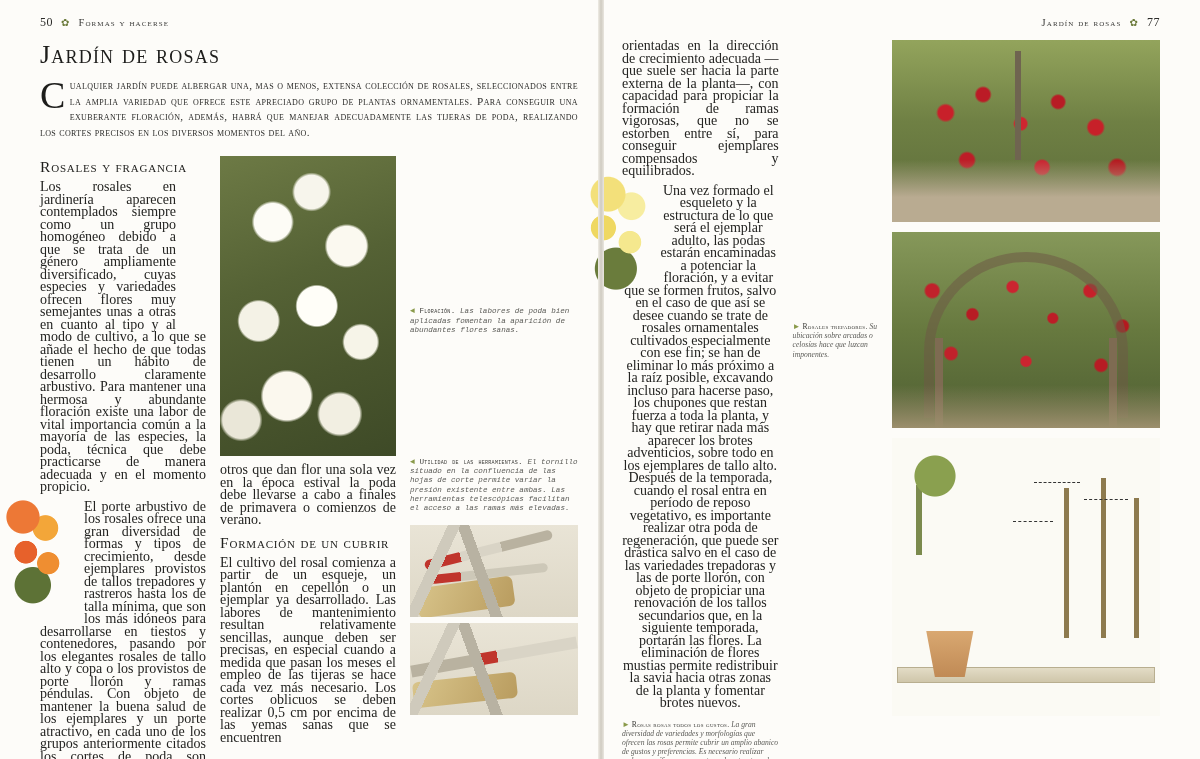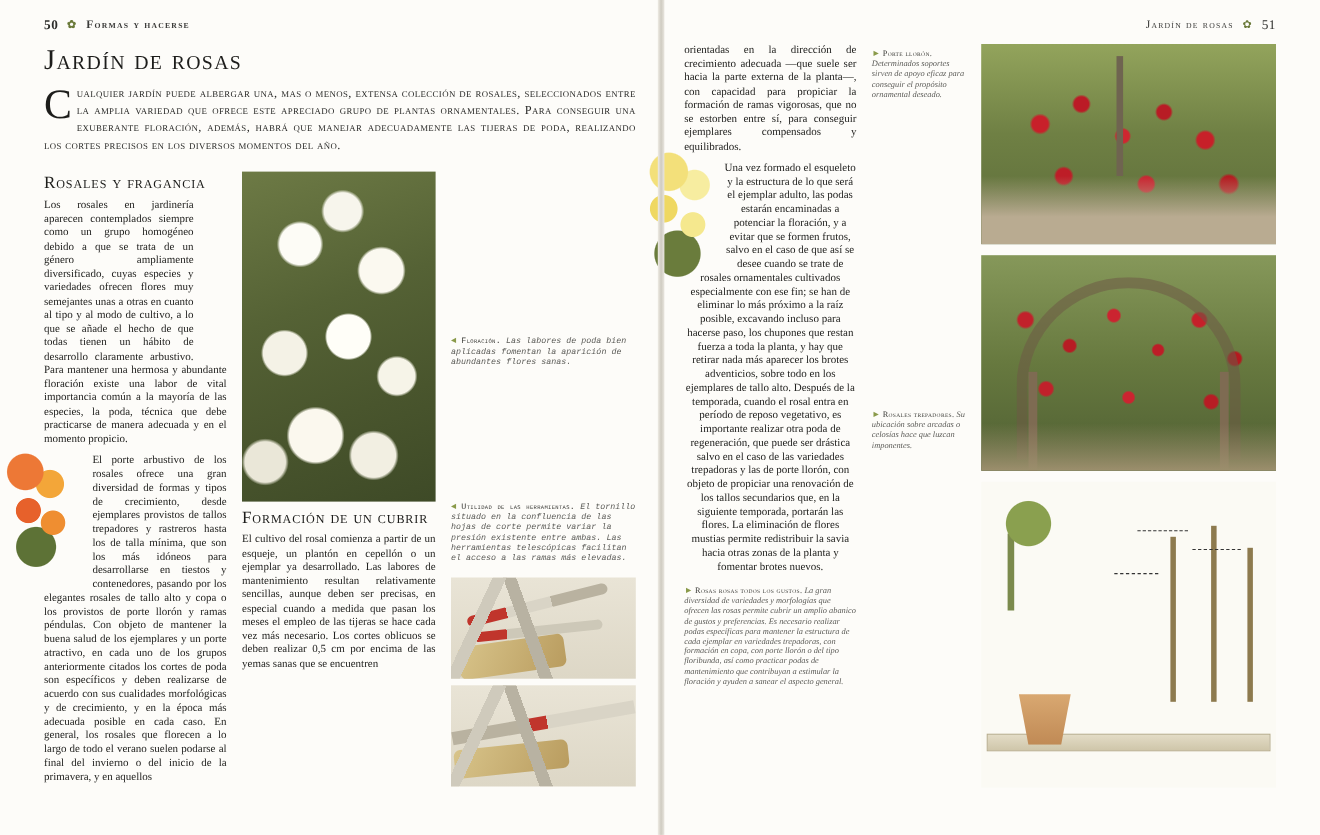--- a/index.html
+++ b/index.html
@@ -15,21 +15,21 @@
   .page-left { width:600px; padding:14px 22px 10px 40px; }
   .page-right { width:600px; padding:14px 40px 10px 22px; }
   .gutter {
     position:absolute; left:598px; top:0; width:6px; height:759px;
     background:linear-gradient(to right,#efece5,#cfcbc1,#e9e6df);
     z-index:5;
   }
   
   .runhead { display:flex; align-items:center; font-variant:small-caps;
              font-size:10.5px; letter-spacing:1.1px; color:#3a3a38; height:16px; }
-  .runhead.left { justify-content:flex-start; gap:8px;font-weight:bold; }
+  .runhead.left { justify-content:flex-start; gap:8px; }
   .runhead.right { justify-content:flex-end; gap:8px; }
   .folio { font-size:12px; letter-spacing:0.5px; color:#2c2c2a; font-family:"Liberation Serif", serif; }
   .leafmark { color:#6b7a3a; font-size:10px; }
 
   h1.title {
     font-size:26px; font-weight:normal; font-variant:small-caps;
     letter-spacing:1.2px; color:#1d1d1b; margin:10px 0 8px 0;
   }
   .standfirst {
     font-variant:small-caps; font-size:11.2px; line-height:15.6px;
@@ -38,21 +38,21 @@
   }
   .standfirst .dropcap {
     float:left; font-size:38px; line-height:30px; padding:2px 4px 0 0;
     font-variant:normal; color:#1d1d1b;
   }
   h2.section {
     font-size:15.5px; font-weight:normal; font-variant:small-caps;
     letter-spacing:0.8px; color:#1d1d1b; margin:6px 0 5px 0;
   }
   p.body {
-    font-size:10px; line-height:12.5px; text-align:justify;
+    font-size:14px; line-height:12.5px; text-align:justify;
     color:#232321; margin:0 0 7px 0; hyphens:auto;
   }
   .cols { display:flex; gap:14px; }
   .col { }
 
   
   .left-col-1 { width:176px; position:relative; }
   .left-col-2 { width:176px; position:relative; }
   .left-col-3 { width:168px; position:relative;font-family:Liberation Mono, monospace; }
 
@@ -187,20 +187,21 @@
       </div>
 
       <div class="col left-col-2">
         <div class="photo ph-whiterose" style="width:176px; height:300px; margin-top:4px;">
           <div style="position:absolute; left:0; top:0; width:56px; height:300px;
                       background:repeating-linear-gradient(0deg, rgba(0,0,0,.10) 0 1px, transparent 1px 10px),
                                  repeating-linear-gradient(90deg, rgba(0,0,0,.08) 0 1px, transparent 1px 22px),
                                  linear-gradient(120deg,#a9project 0%, #a5654c 0%, #8c5540 100%);"></div>
         </div>
 
+        <p class="body" style="margin-top:8px;">otros que dan flor una sola vez en la época estival la poda debe llevarse a cabo a finales de primavera o comienzos de verano.</p>
 
         <h2 class="section">Formación de un cubrir</h2>
         <p class="body">El cultivo del rosal comienza a partir de un esqueje, un plantón en cepellón o un ejemplar ya desarrollado. Las labores de mantenimiento resultan relativamente sencillas, aunque deben ser precisas, en especial cuando a medida que pasan los meses el empleo de las tijeras se hace cada vez más necesario. Los cortes oblicuos se deben realizar 0,5 cm por encima de las yemas sanas que se encuentren</p>
       </div>
 
       <div class="col left-col-3">
         <div style="height:150px;"></div>
 
         <div class="cap">
           <span class="caparrow">◄</span>
@@ -238,21 +239,21 @@
     </div>
   </div>
 
   <div class="gutter"></div>
 
   <div class="page page-right">
 
     <div class="runhead right">
       <span>Jardín de rosas</span>
       <span class="leafmark">✿</span>
-      <span class="folio">51</span>
+      <span class="folio">77</span>
     </div>
 
     <div class="cols" style="margin-top:10px;">
 
       <div class="col right-col-1">
         <p class="body">orientadas en la dirección de crecimiento adecuada —que suele ser hacia la parte externa de la planta—, con capacidad para propiciar la formación de ramas vigorosas, que no se estorben entre sí, para conseguir ejemplares compensados y equilibrados.</p>
 
         <div style="position:relative;">
 
           <div class="rosecluster-y" style="left:-42px; top:-10px;"></div>
@@ -261,25 +262,20 @@
         </div>
 
         <div class="cap" style="margin-top:10px;">
           <span class="caparrow">►</span>
           <b>Rosas rosas todos los gustos.</b>
           <span>La gran diversidad de variedades y morfologías que ofrecen las rosas permite cubrir un amplio abanico de gustos y preferencias. Es necesario realizar podas específicas para mantener la estructura de cada ejemplar en variedades trepadoras, con formación en copa, con porte llorón o del tipo floribunda, así como practicar podas de mantenimiento que contribuyan a estimular la floración y ayuden a sanear el aspecto general.</span>
         </div>
       </div>
 
       <div class="col right-col-2" style="width:96px;">
-        <div class="cap">
-          <span class="caparrow">►</span>
-          <b>Porte llorón.</b>
-          <span>Determinados soportes sirven de apoyo eficaz para conseguir el propósito ornamental deseado.</span>
-        </div>
 
         <div style="height:278px;"></div>
 
         <div class="cap">
           <span class="caparrow">►</span>
           <b>Rosales trepadores.</b>
           <span>Su ubicación sobre arcadas o celosías hace que luzcan imponentes.</span>
         </div>
       </div>
 

